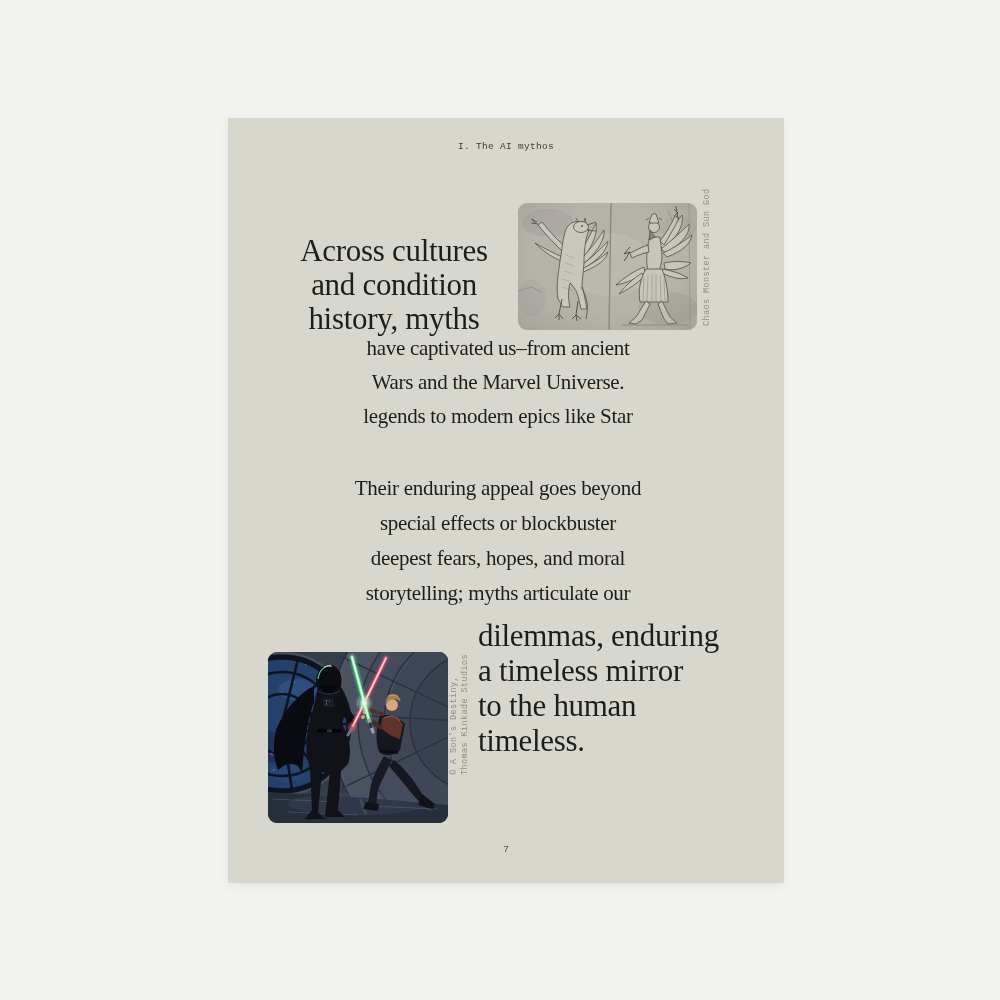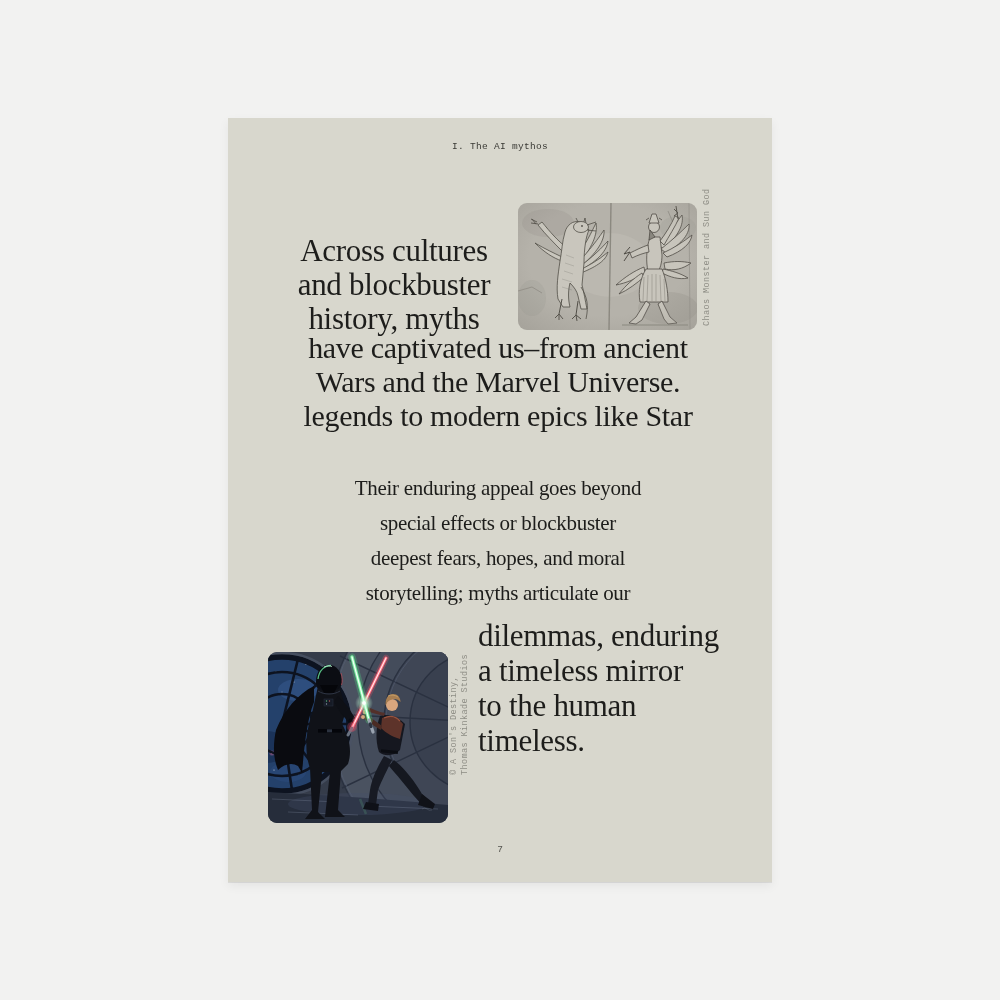--- a/index.html
+++ b/index.html
@@ -1,28 +1,28 @@
 <!DOCTYPE html>
 <html><head>
 <meta charset="utf-8">
 <style>
   html,body { margin:0; padding:0; width:1000px; height:1000px; overflow:hidden;
               background:#f2f2f1; font-family:"Liberation Sans", sans-serif; }
   .canvas { position:relative; width:1000px; height:1000px; background:#f2f2f1; }
   .page { position:absolute; left:228px; top:118px; width:544px; height:764px;
-          background:#d8d7cd; box-shadow:0 1px 0 rgba(0,0,0,.08), 0 4px 10px rgba(0,0,0,.06); }
+          background:#d8d7cd; box-shadow:0 1px 0 rgba(0,0,0,.08), 0 4px 10px rgba(0,0,0,.06);padding-left:12px; }
   .header { position:absolute; top:23px; left:0; width:100%; text-align:center;
             font-family:"Liberation Mono","DejaVu Sans Mono",monospace;
             font-size:9.5px; letter-spacing:.3px; color:#3a3a35; }
   .tblock { position:absolute; display:flex; flex-direction:column; align-items:center;
             font-family:"Liberation Serif","DejaVu Serif",serif; color:#1d1d1b;
             letter-spacing:-0.3px; }
   .tblock .ln { white-space:nowrap; }
   .pA { left:40px; top:116px; width:252px; font-size:31px; line-height:34px; }
-  .pB { left:40px; top:213px; width:460px; font-size:30px; line-height:34px; }
+  .pB { left:40px; top:213px; width:460px; font-size:21px; line-height:34px; }
   .pC { left:40px; top:353px; width:460px; font-size:21px; line-height:35px; }
   .pD { left:250px; top:500px; width:260px; font-size:31px; line-height:35px; align-items:flex-start; }
   .fig { position:absolute; border-radius:9px; overflow:hidden; }
   .fig svg { display:block; }
   .fig1 { left:290px; top:85px; width:179px; height:127px; }
   .fig2 { left:40px; top:534px; width:180px; height:171px; }
   .vcap { position:absolute; transform-origin:0 0; transform:rotate(-90deg);
           white-space:nowrap; font-family:"Liberation Mono","DejaVu Sans Mono",monospace;
           font-size:8.5px; line-height:11px; letter-spacing:.4px; color:#8e8d85; }
   .cap1 { left:474px; top:208px; }
@@ -104,21 +104,21 @@
           <path d="M144,98 L152,114 L159,120 L150,121 L146,116 L140,101 Z"></path>
           <path d="M104,122 L170,122" fill="none" stroke-width=".6" opacity=".7"></path>
         </g>
         <rect width="179" height="127" fill="url(#stoneV)"></rect>
       </svg>
     </figure>
     <div class="vcap cap1">Chaos Monster and Sun God</div>
 
     <div class="tblock pA">
       <div class="ln">Across cultures</div>
-      <div class="ln">and blockbuster</div>
+      <div class="ln">and condition</div>
       <div class="ln">history, myths</div>
     </div>
     <div class="tblock pB">
       <div class="ln">have captivated us–from ancient</div>
       <div class="ln">Wars and the Marvel Universe.</div>
       <div class="ln">legends to modern epics like Star</div>
     </div>
 
     <div class="tblock pC">
       <div class="ln">Their enduring appeal goes beyond</div>

